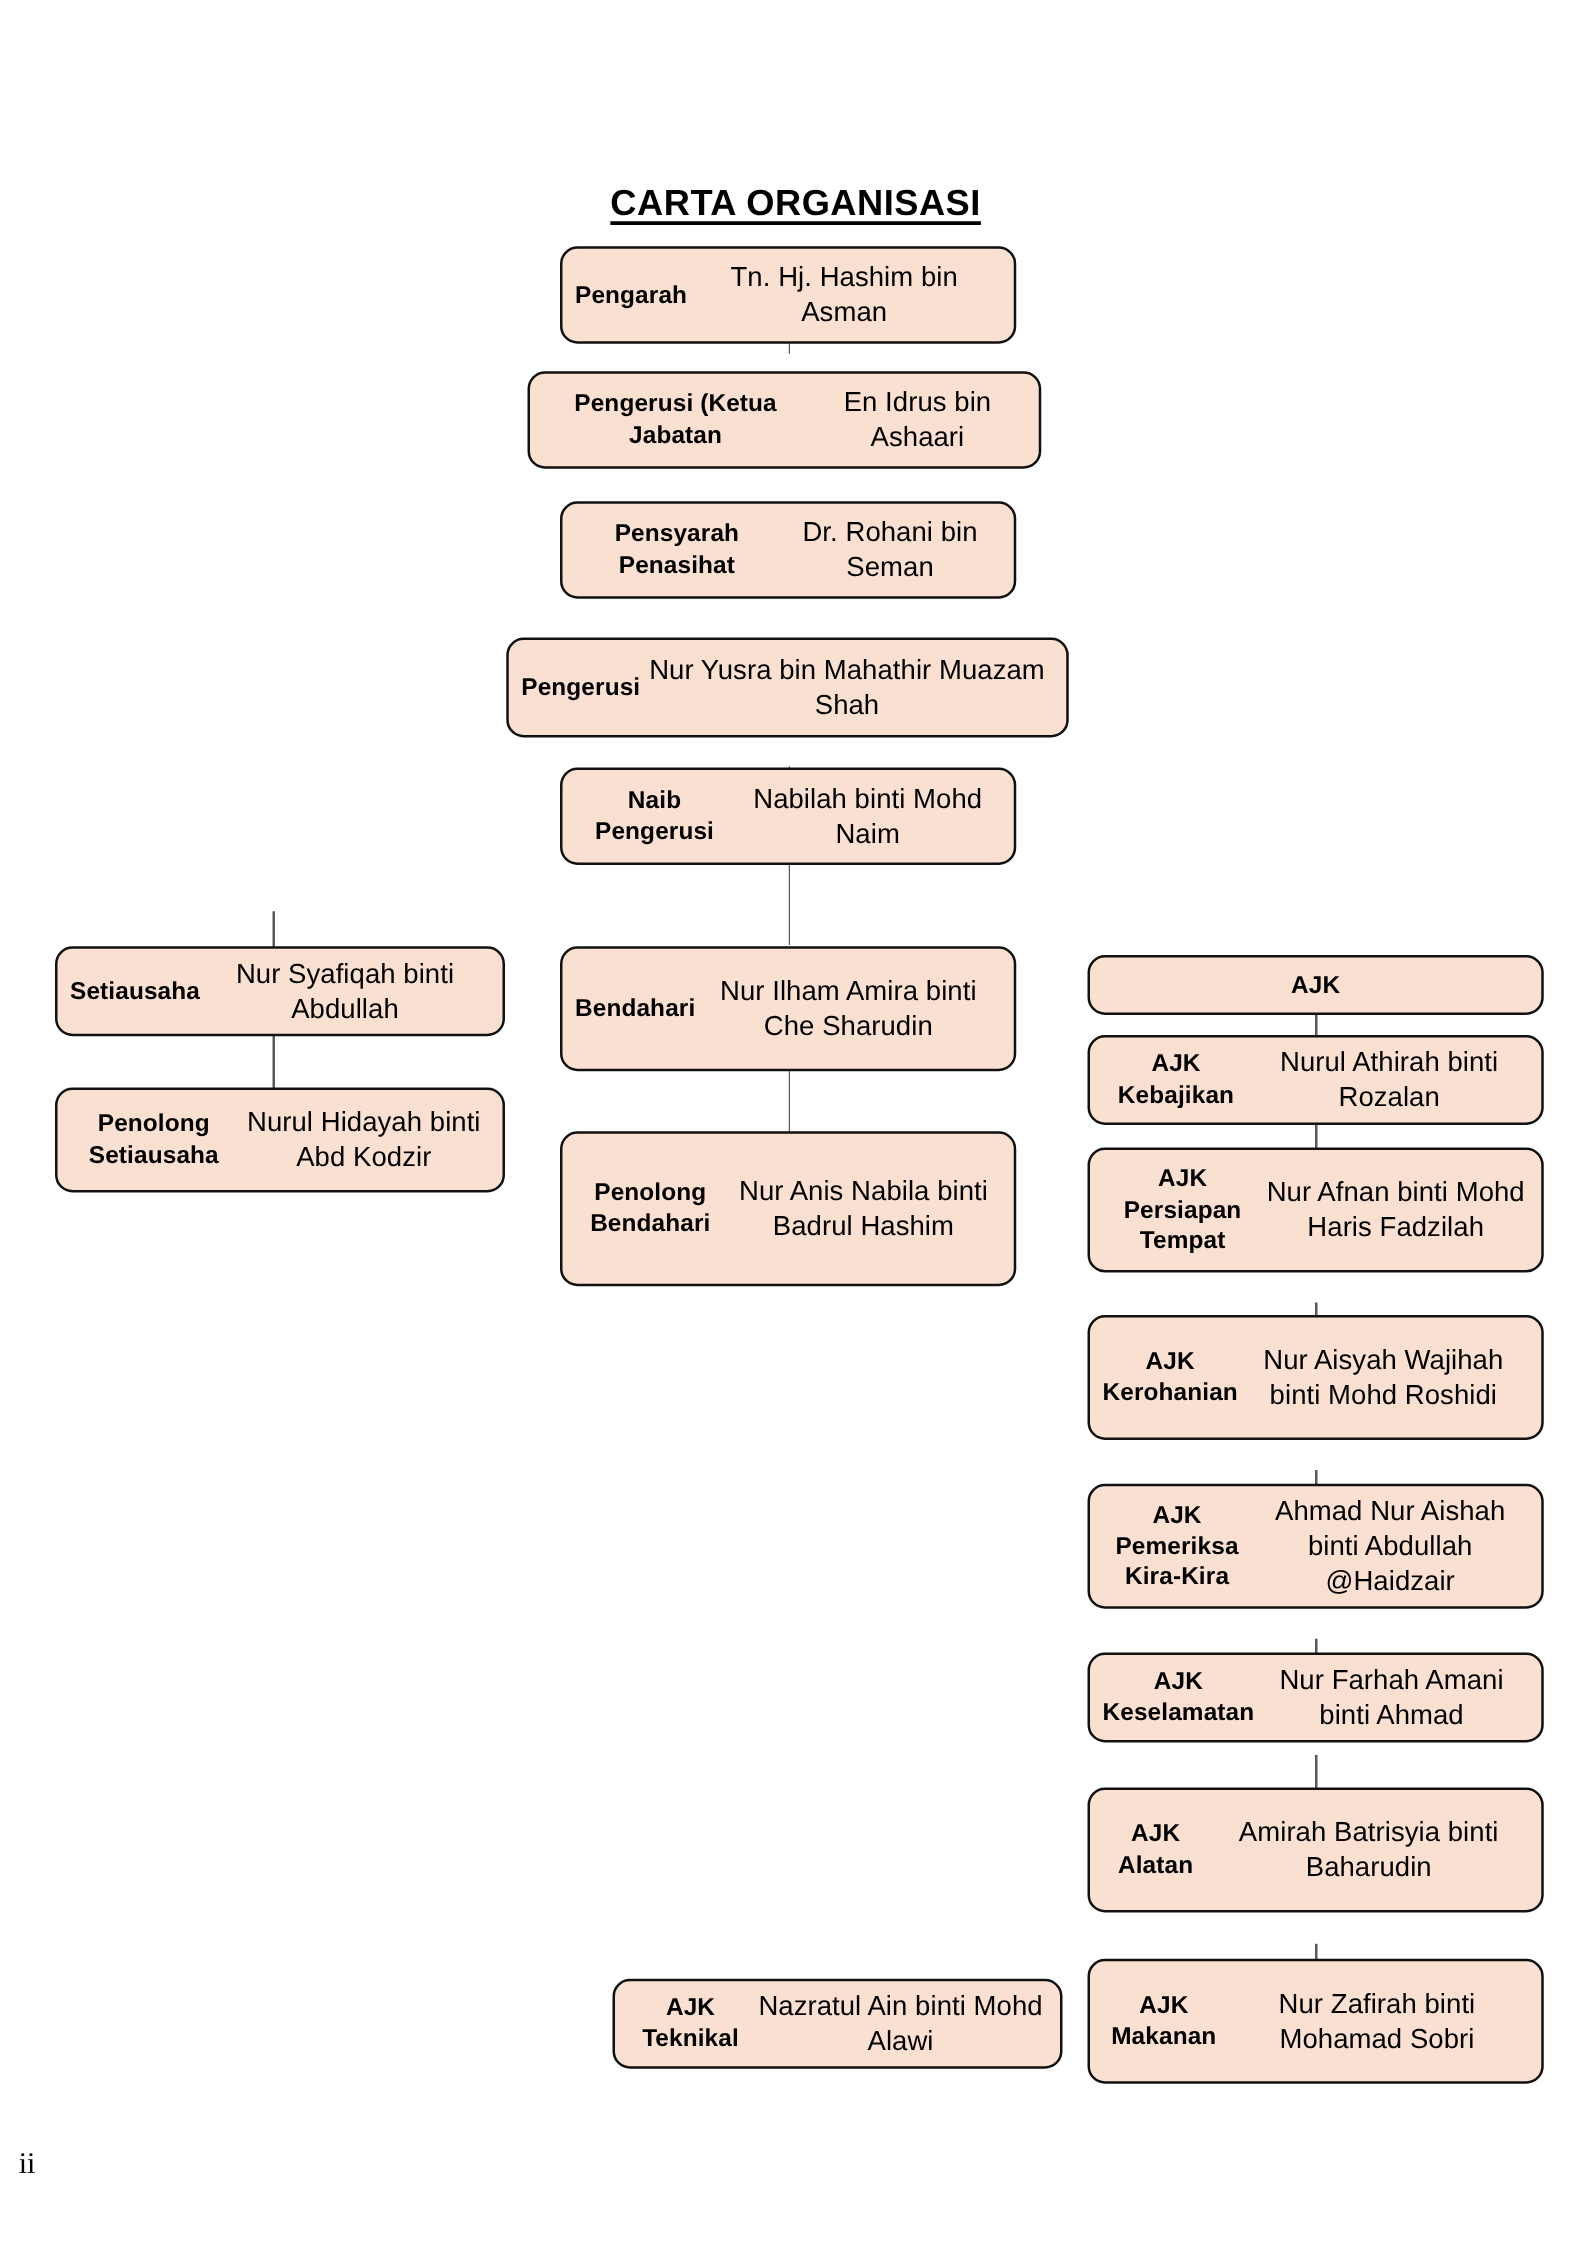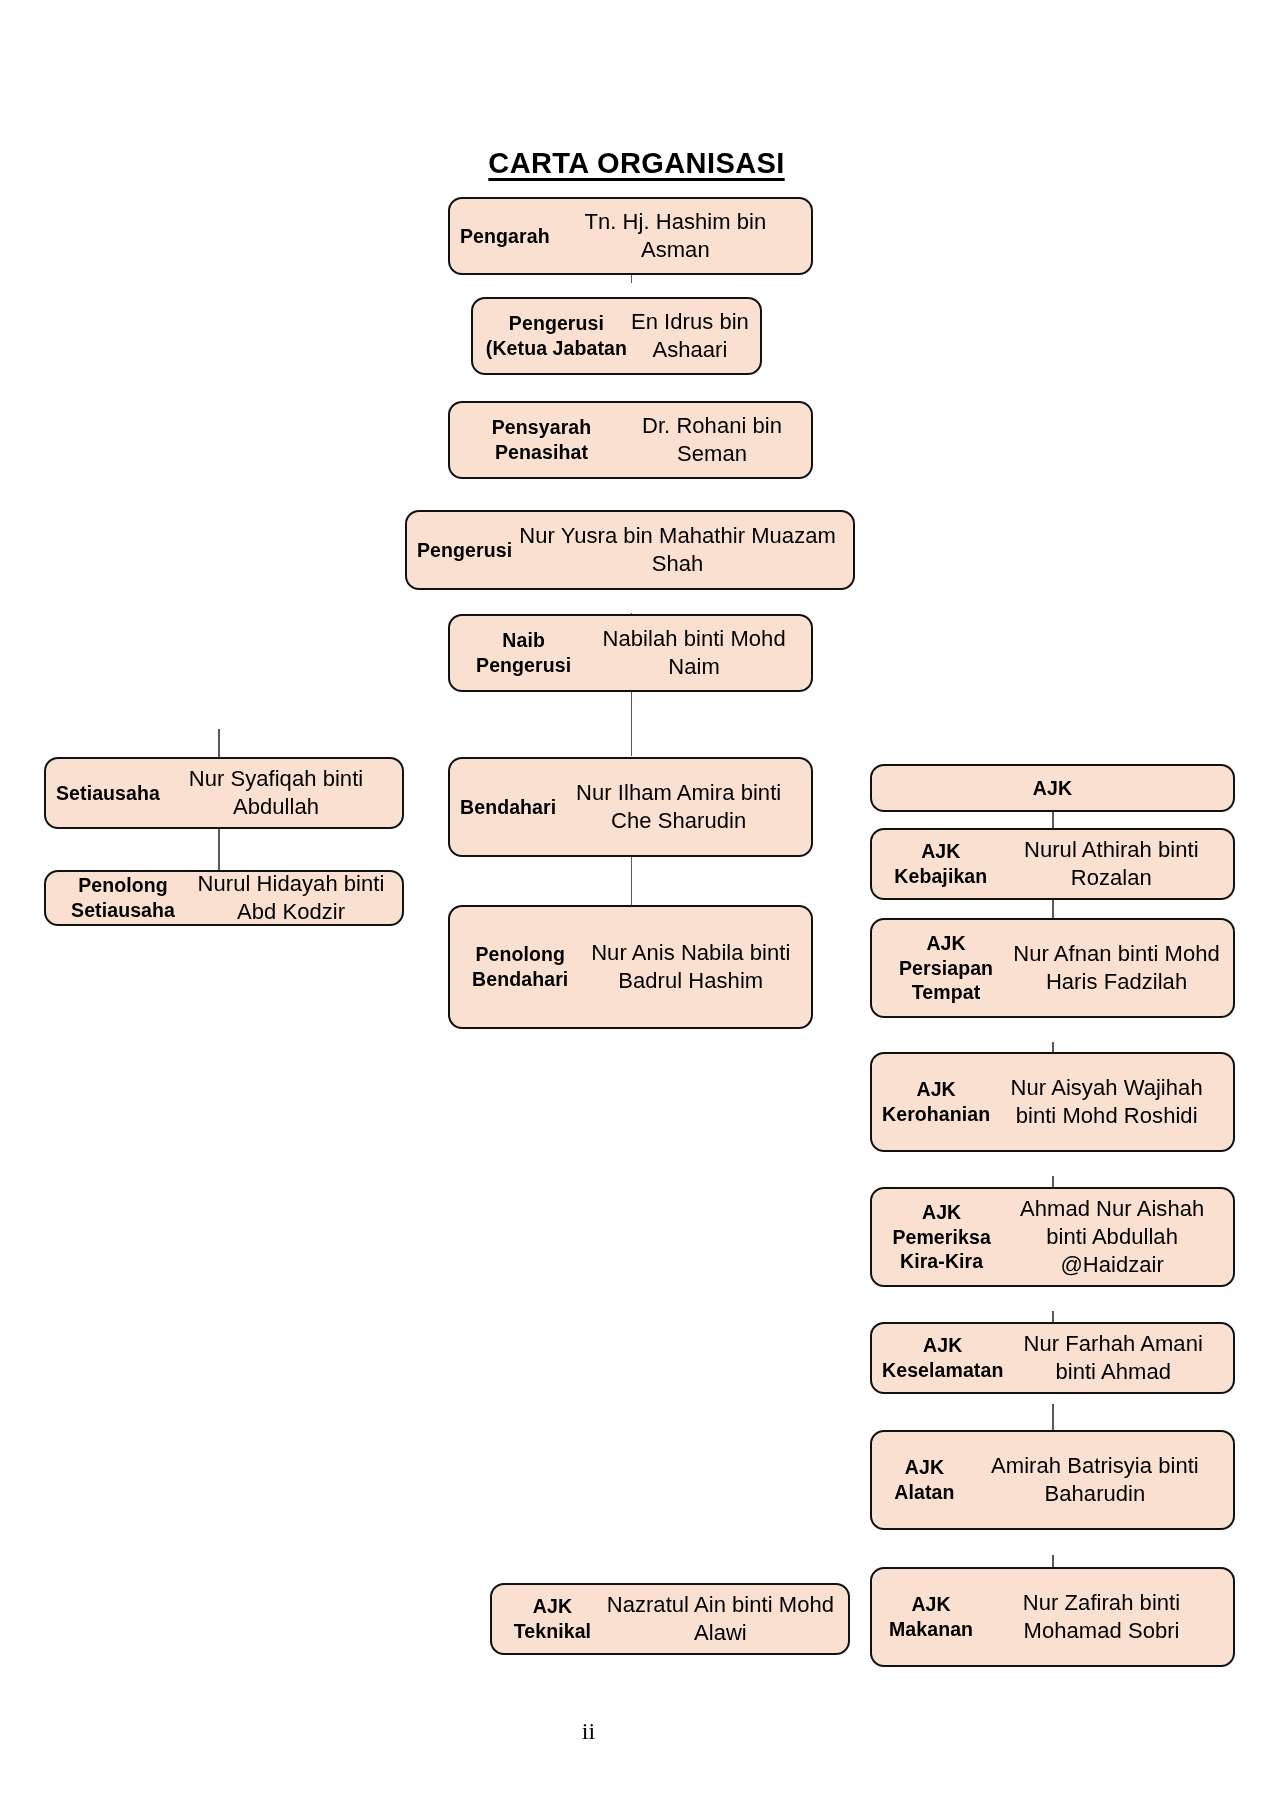--- a/index.html
+++ b/index.html
@@ -70,24 +70,24 @@
   .node .person {
     font-size: 22px;
     font-weight: normal;
     letter-spacing: 0.05px;
   }
   .node.title-only { justify-content: center; }
 
   
   .page-number {
     position: absolute;
-    left: 0;
+    left: 15px;
     top: 1718px;
     width: 1177px;
-    text-align: center;
+    text-align: left;
     font-family: "Liberation Serif", serif;
     font-size: 24px;
   }
 </style>
 </head>
 <body>
 
 <div id="page">
 
   <div class="chart-title">CARTA ORGANISASI</div>
@@ -118,21 +118,21 @@
   <div class="line v" style="left:1052px; top:1404px; height:30px;"></div>
   <div class="line v" style="left:1052px; top:1555px; height:30px;"></div>
 
   <div class="line h" style="left:740px; top:1621px; width:35px;"></div>
 
   <div class="node" style="left:448px; top:197px; width:365px; height:78px;">
     <div class="role">Pengarah</div>
     <div class="person">Tn. Hj. Hashim bin Asman</div>
   </div>
 
-  <div class="node" style="left:471px; top:297px; width:291px; height:78px;text-align:center;">
+  <div class="node" style="left:422px; top:297px; width:411px; height:78px;text-align:center;">
     <div class="role">Pengerusi (Ketua Jabatan</div>
     <div class="person">En Idrus bin Ashaari</div>
   </div>
 
   <div class="node" style="left:448px; top:401px; width:365px; height:78px;">
     <div class="role">Pensyarah Penasihat</div>
     <div class="person">Dr. Rohani bin Seman</div>
   </div>
 
   <div class="node" style="left:405px; top:510px; width:450px; height:80px;">
@@ -143,21 +143,21 @@
   <div class="node" style="left:448px; top:614px; width:365px; height:78px;">
     <div class="role">Naib Pengerusi</div>
     <div class="person">Nabilah binti Mohd Naim</div>
   </div>
 
   <div class="node" style="left:44px; top:757px; width:360px; height:72px;">
     <div class="role">Setiausaha</div>
     <div class="person">Nur Syafiqah binti Abdullah</div>
   </div>
 
-  <div class="node" style="left:44px; top:870px; width:360px; height:56px;">
+  <div class="node" style="left:44px; top:870px; width:360px; height:84px;">
     <div class="role">Penolong Setiausaha</div>
     <div class="person">Nurul Hidayah binti Abd Kodzir</div>
   </div>
 
   <div class="node" style="left:448px; top:757px; width:365px; height:100px;">
     <div class="role">Bendahari</div>
     <div class="person">Nur Ilham Amira binti Che Sharudin</div>
   </div>
 
   <div class="node" style="left:448px; top:905px; width:365px; height:124px;">

